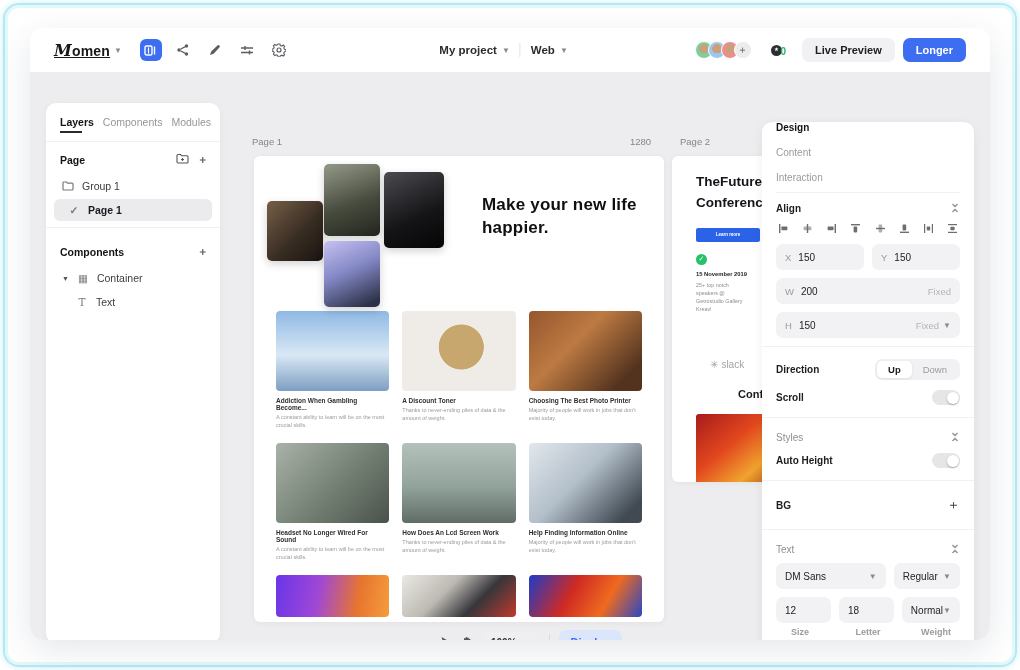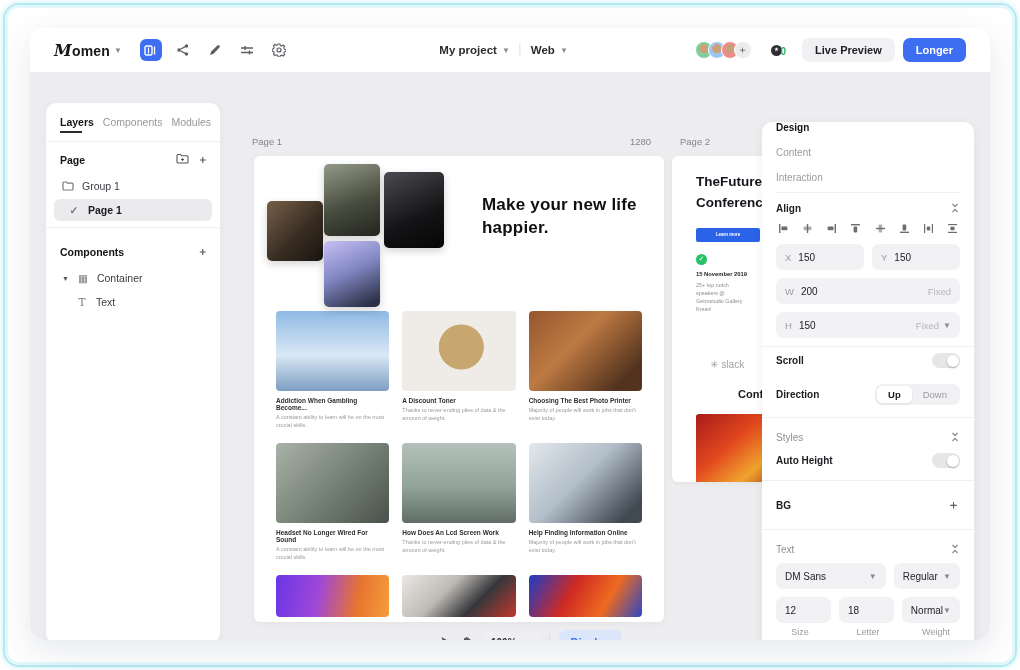--- a/index.html
+++ b/index.html
@@ -5,21 +5,21 @@
   * { margin:0; padding:0; box-sizing:border-box; }
   html,body { width:1020px; height:670px; background:#ffffff; font-family:"Liberation Sans", sans-serif; overflow:hidden; }
   .outer-frame { position:absolute; inset:3px; border:2px solid #b5e9f2; border-radius:16px; box-shadow:0 0 0 3px #e3f8fb inset, 0 0 6px #c9eff6; }
 
   
   .app { position:absolute; left:30px; top:28px; width:960px; height:612px; background:#fff; border-radius:14px; box-shadow:0 10px 34px rgba(40,60,90,.12); overflow:hidden; }
 
   
   .topbar { position:absolute; left:0; top:0; right:0; height:44px; background:#fff; display:flex; align-items:center; padding:0 24px; }
   .logo { display:flex; align-items:center; gap:4px; cursor:pointer; }
-  .logo-text { font-size:14px; font-weight:bold; color:#17171a; letter-spacing:.2px; }
+  .logo-text { font-size:14px; font-weight:bold; color:#17171a; letter-spacing:.2px;text-decoration:underline; }
   .logo-m { font-family:"DejaVu Serif", serif; font-style:italic; font-size:16px; }
   .chev { font-size:8px; color:#8a8a90; }
   .tb-icons { display:flex; align-items:center; gap:10px; margin-left:18px; }
   .tb-btn { width:22px; height:22px; border-radius:6px; display:flex; align-items:center; justify-content:center; color:#5c5c63; }
   .tb-btn.active { background:#3d6ef2; color:#fff; }
   .tb-center { position:absolute; left:50%; transform:translateX(-55%); display:flex; align-items:center; gap:10px; font-size:11.5px; color:#2c2c30; font-weight:bold; }
   .tb-center .sep { width:1px; height:14px; background:#e3e3e6; }
   .tb-center .drop { display:flex; align-items:center; gap:5px; cursor:pointer; }
   .tb-right { margin-left:auto; display:flex; align-items:center; gap:8px; }
   .avatars { display:flex; align-items:center; }
@@ -131,21 +131,21 @@
   .seg.active { background:#fff; border-radius:5px; color:#1d1d22; font-weight:bold; box-shadow:0 1px 3px rgba(0,0,0,.08); }
   .toggle { margin-left:auto; width:28px; height:15px; border-radius:8px; background:#e6e6e9; position:relative; cursor:pointer; }
   .toggle::after { content:''; position:absolute; right:1.5px; top:1.5px; width:12px; height:12px; border-radius:50%; background:#fff; box-shadow:0 1px 2px rgba(0,0,0,.28); }
   .plus-btn { margin-left:auto; color:#3c3c42; font-size:13px; cursor:pointer; }
   .font-row { display:flex; gap:8px; margin:2px 0 8px; }
   .font-pill { flex:1.9; justify-content:flex-start; }
   .font-pill .mode { margin-left:auto; }
   .style-pill { flex:1; }
   .trio { display:flex; gap:8px; }
   .trio .pill { flex:1; }
-  .trio-labels { display:flex; gap:20px; margin:4px 0 6px; }
+  .trio-labels { display:flex; gap:20px; margin:4px 0 6px;font-weight:bold; }
   .trio-labels span { flex:1; text-align:center; font-size:9px; color:#9b9ba0; }
   svg { display:block; }
 </style>
 </head>
 <body>
 
 <div class="outer-frame"></div>
 
 <div class="app">
 
@@ -460,30 +460,30 @@
         <span class="lbl">H</span>
         <span>150</span>
         <span class="mode">
             <span>Fixed</span>
             <span class="chev">▼</span>
           </span>
       </div>
 
       <div class="divider"></div>
 
-      <div class="prop-row" style="padding-top:2px;">
-        <span class="prop-label">Scroll</span>
-        <span class="toggle"></span>
-      </div>
       <div class="prop-row">
         <span class="prop-label">Direction</span>
         <span class="segmented">
           <span class="seg active">Up</span>
           <span class="seg">Down</span>
         </span>
+      </div>
+      <div class="prop-row" style="padding-top:2px;">
+        <span class="prop-label">Scroll</span>
+        <span class="toggle"></span>
       </div>
 
       <div class="divider"></div>
 
       <div class="sec-head" style="padding-bottom:2px;">
         <span class="sec-title muted">Styles</span>
         <span class="collapse">
           <svg width="10" height="10" viewBox="0 0 10 10" fill="none" stroke="currentColor" stroke-width="1.3">
               <path d="M2.5 1 5 3.5 7.5 1"></path>
               <path d="M2.5 9 5 6.5 7.5 9"></path>

